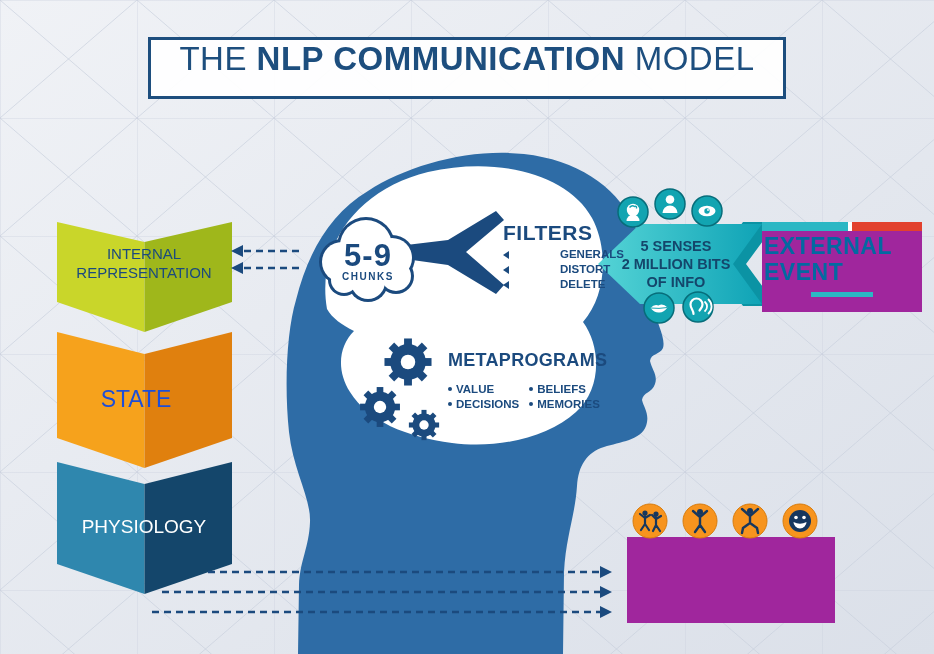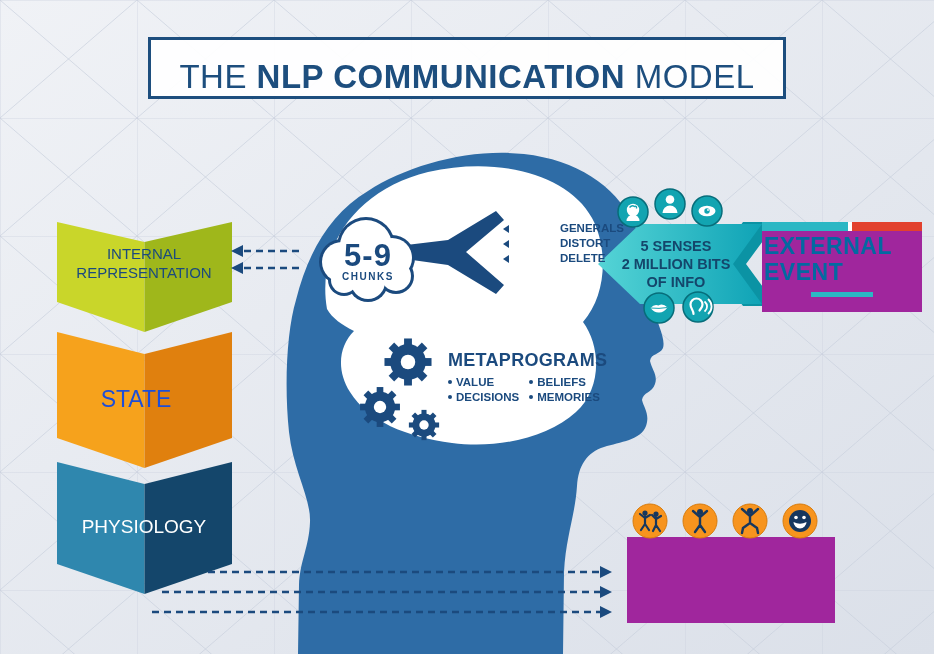--- a/index.html
+++ b/index.html
@@ -2,38 +2,38 @@
 <html><head>
 <meta charset="utf-8">
 <style>
   html,body{margin:0;padding:0;background:#ffffff;}
   .canvas{position:relative;width:934px;height:654px;overflow:hidden;
           font-family:"Liberation Sans",sans-serif;background:#e3e7ee;}
   svg.gfx{position:absolute;left:0;top:0;}
   .abs{position:absolute;}
 
   .title-box{left:148px;top:37px;width:632px;height:56px;border:3px solid #1d4e7e;
-             background:rgba(255,255,255,.93);display:flex;align-items:flex-end;justify-content:center;
+             background:rgba(255,255,255,.93);display:flex;align-items:flex-start;justify-content:center;
              font-size:33px;color:#1d4e7e;letter-spacing:.5px;white-space:pre;}
   .title-box .light{font-weight:400;}
   .title-box .heavy{font-weight:800;}
 
   .cloud-text{left:329px;top:241px;width:78px;text-align:center;color:#1b4a7e;}
   .cloud-number{font-size:31px;font-weight:800;line-height:30px;letter-spacing:1px;}
   .cloud-label{font-size:10px;font-weight:700;letter-spacing:1.5px;}
 
   .filters{left:503px;top:221px;width:112px;color:#1b4a7e;}
   .filters-heading{font-size:21px;font-weight:800;letter-spacing:.5px;margin-bottom:2px;}
   .filter-item{font-size:11.5px;font-weight:700;line-height:15px;display:flex;align-items:center;gap:48px;}
   .tri{width:0;height:0;border-top:4px solid transparent;border-bottom:4px solid transparent;
        border-right:6px solid #1b4a7e;margin-right:3px;flex:none;}
 
   .metaprograms{left:448px;top:350px;width:175px;color:#1b4a7e;}
   .mp-heading{font-size:18px;font-weight:800;letter-spacing:.3px;}
-  .mp-grid{display:grid;grid-template-columns:auto auto;column-gap:10px;row-gap:3px;margin-top:5px;justify-content:start;}
+  .mp-grid{display:grid;grid-template-columns:auto auto;column-gap:10px;row-gap:3px;margin-top:12px;justify-content:start;}
   .mp-item{font-size:11.5px;font-weight:700;display:flex;align-items:center;}
   .dot{width:4px;height:4px;border-radius:50%;background:#1b4a7e;margin-right:4px;flex:none;}
 
   .senses-text{left:612px;top:237px;width:128px;text-align:center;color:#14466b;
                font-weight:800;font-size:14.5px;line-height:18px;}
 
   .external-text{left:764px;top:233px;width:156px;text-align:left;color:#0369a1;
                  font-weight:800;font-size:23px;line-height:26px;letter-spacing:.5px;}
   .external-underline{width:62px;height:5px;background:#2bb7c4;margin:7px auto 0;}
 
@@ -222,20 +222,21 @@
   <div class="abs title-box">
     <span class="light">THE </span><span class="heavy">NLP COMMUNICATION</span><span class="light"> MODEL</span>
   </div>
 
   <div class="abs cloud-text">
     <div class="cloud-number">5-9</div>
     <div class="cloud-label">CHUNKS</div>
   </div>
 
   <div class="abs filters">
+    <div class="filters-heading">FILTERS</div>
     <div class="filter-item">
       <span class="tri"></span>
       <span>GENERALS</span>
     </div>
     <div class="filter-item">
       <span class="tri"></span>
       <span>DISTORT</span>
     </div>
     <div class="filter-item">
       <span class="tri"></span>

